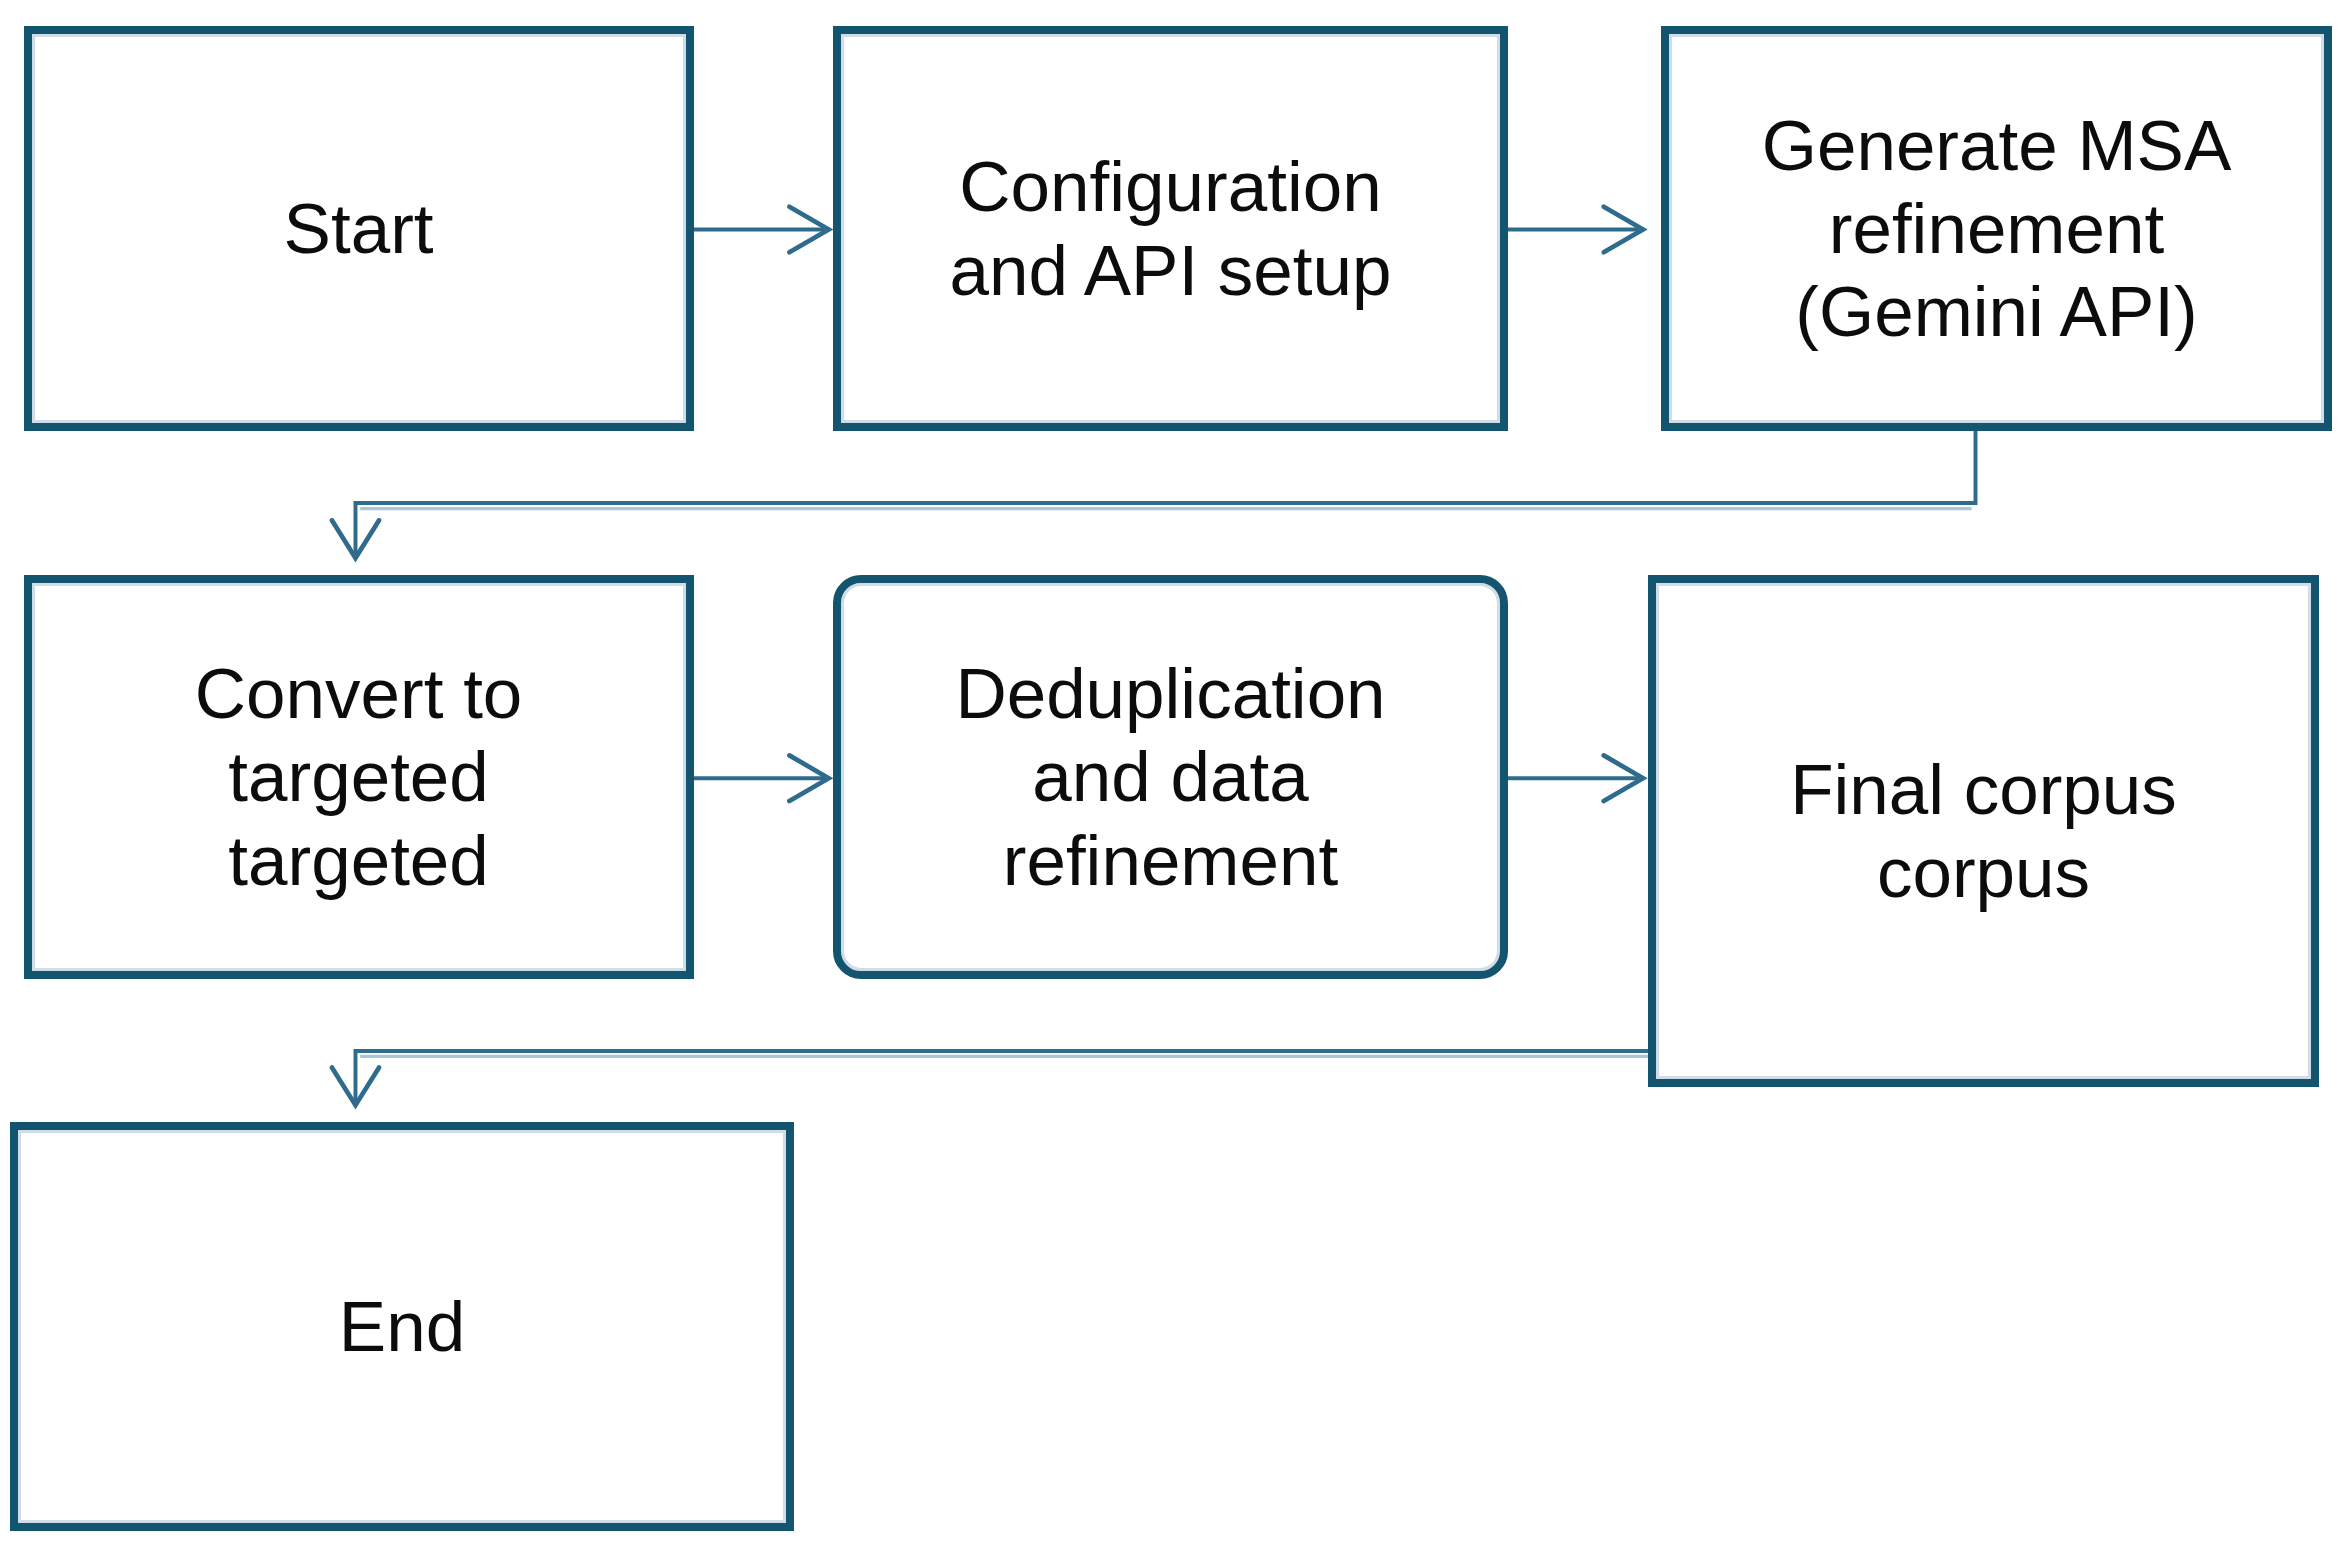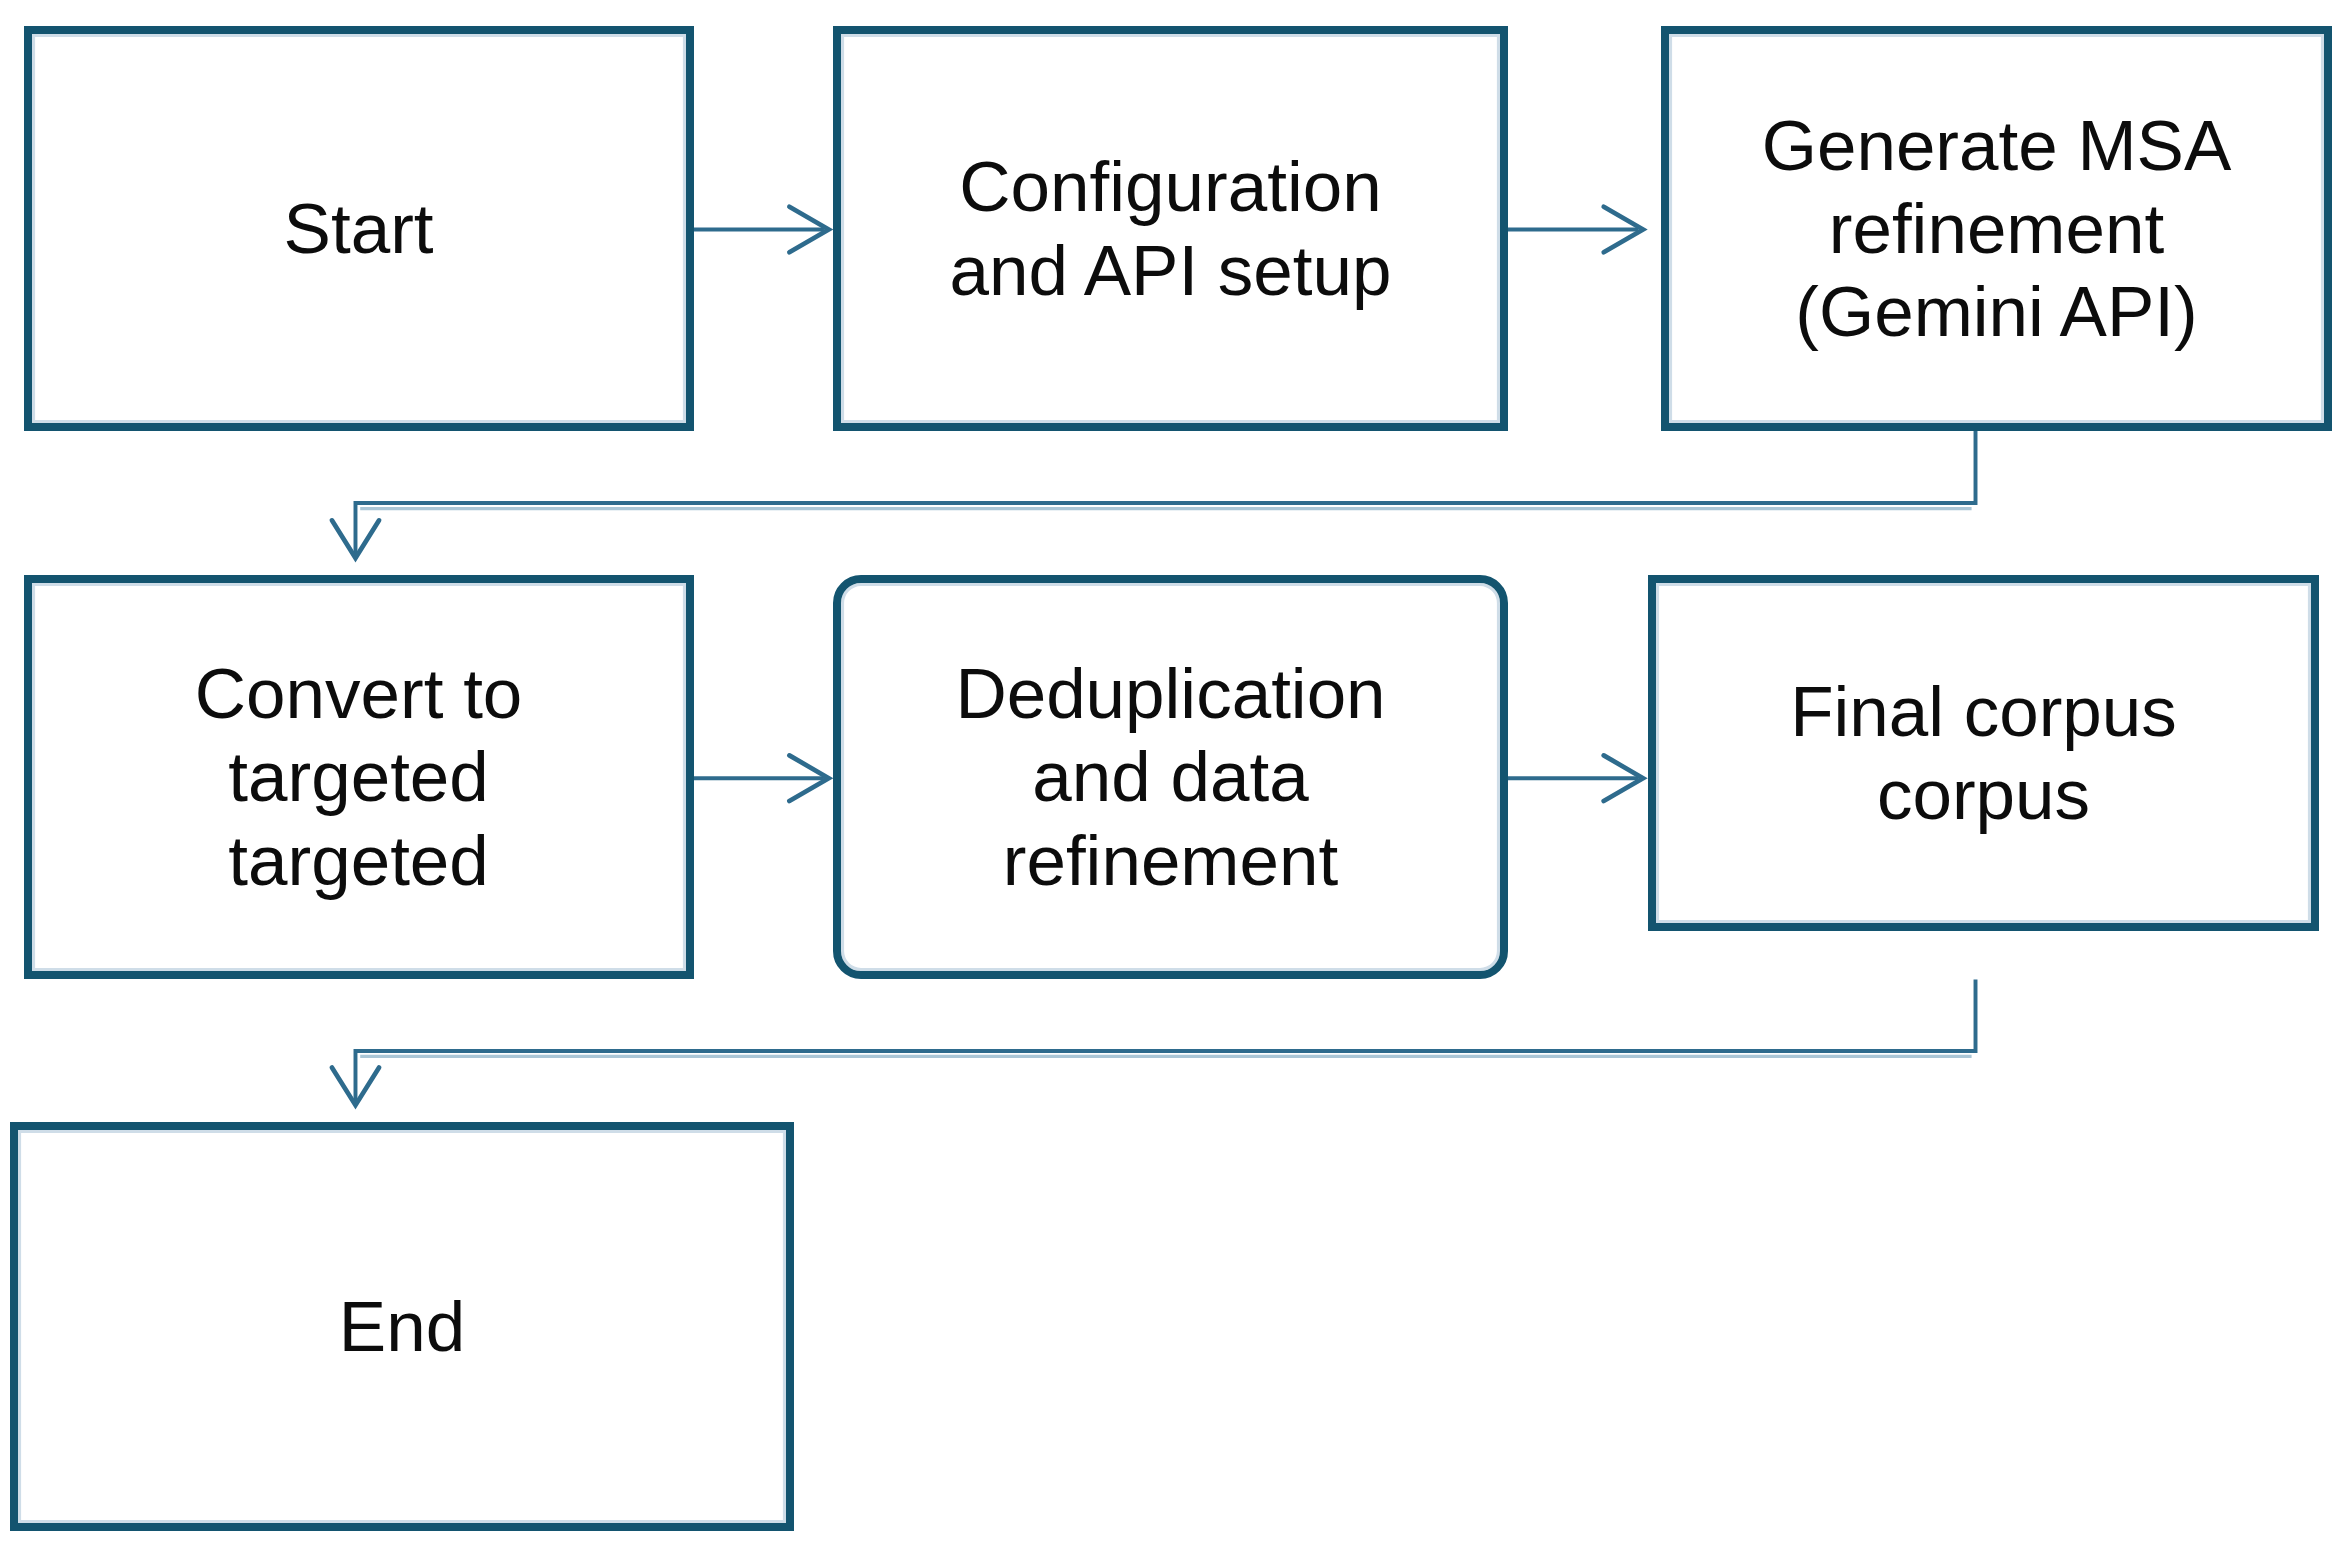--- a/index.html
+++ b/index.html
@@ -42,21 +42,21 @@
     line-height:1.17;
     letter-spacing:0px;
   }
   .node-label span{display:block;white-space:nowrap;}
   
   .n-start   {left:23.6px;   top:26px;   width:670px; height:405px;}
   .n-config  {left:833px; top:26px;   width:675px; height:405px;}
   .n-generate{left:1648px; top:26px;   width:671px; height:405px;margin-left:13px;}
   .n-convert {left:23.6px;   top:575px;  width:670px; height:404px;align-items:center;}
   .n-dedup   {left:833px; top:575px;  width:675px; height:404px;border-radius:28px;}
-  .n-final   {left:1648px; top:575px;  width:671px; height:356px;}
+  .n-final   {left:1648px; top:575px;  width:671px; height:512px;}
   .n-end     {left:10px;   top:1122px; width:784px; height:409px;}
 </style>
 </head>
 <body>
 
 <div class="canvas">
 
   <svg class="connectors" viewBox="0 0 2979 1991" xmlns="http://www.w3.org/2000/svg">
 
     <g>

